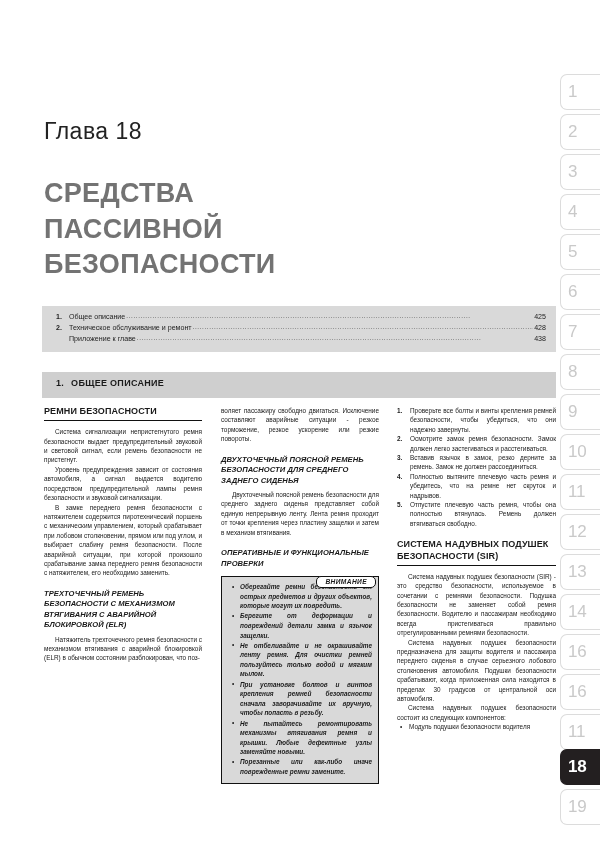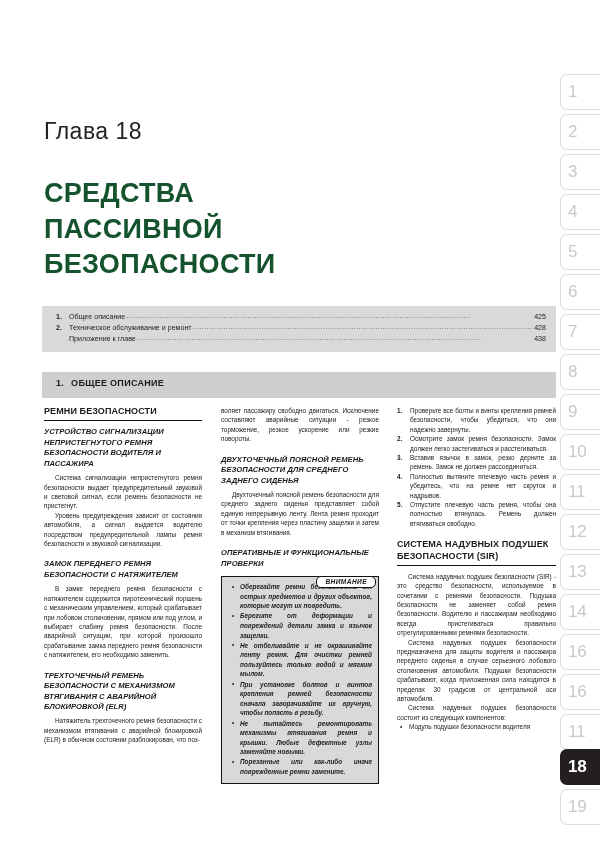--- a/index.html
+++ b/index.html
@@ -37,21 +37,21 @@
   }
   .chapter-title {
     position: absolute;
     left: 44px;
     top: 176px;
     width: 330px;
     font-size: 27px;
     font-weight: bold;
     line-height: 1.32;
     letter-spacing: 0.3px;
-    color: #14532d;
+    color: #737373;
     text-transform: uppercase;
   }
   .chapter-title div { white-space: nowrap; }
 
   
   .toc {
     position: absolute;
     left: 42px;
     top: 306px;
     width: 514px;
@@ -316,24 +316,22 @@
   <div class="section-bar">
     <div class="sb-inner">
       <span class="sb-num">1.</span><span>ОБЩЕЕ ОПИСАНИЕ</span>
     </div>
   </div>
 
   <div class="cols">
 
     <div class="col col-1">
       <h2 class="head-rule">РЕМНИ БЕЗОПАСНОСТИ</h2>
-      <h3 class="sub">УСТРОЙСТВО СИГНАЛИЗАЦИИ НЕПРИСТЕГНУТОГО РЕМНЯ БЕЗОПАСНОСТИ ВОДИТЕЛЯ И ПАССАЖИРА</h3>
       <p class="body">Система сигнализации непристегнутого ремня безопасности выдает предупредительный звуковой и световой сигнал, если ремень безопасности не пристегнут.</p>
       <p class="body">Уровень предупреждения зависит от состояния автомобиля, а сигнал выдается водителю посредством предупредительной лампы ремня безопасности и звуковой сигнализации.</p>
-      <h3 class="sub gap">ЗАМОК ПЕРЕДНЕГО РЕМНЯ БЕЗОПАСНОСТИ С НАТЯЖИТЕЛЕМ</h3>
       <p class="body">В замке переднего ремня безопасности с натяжителем содержится пиротехнический поршень с механическим управлением, который срабатывает при лобовом столкновении, прямом или под углом, и выбирает слабину ремня безопасности. После аварийной ситуации, при которой произошло срабатывание замка переднего ремня безопасности с натяжителем, его необходимо заменить.</p>
       <h3 class="sub gap">ТРЕХТОЧЕЧНЫЙ РЕМЕНЬ БЕЗОПАСНОСТИ С МЕХАНИЗМОМ ВТЯГИВАНИЯ С АВАРИЙНОЙ БЛОКИРОВКОЙ (ELR)</h3>
       <p class="body">Натяжитель трехточечного ремня безопасности с механизмом втягивания с аварийной блокировкой (ELR) в обычном состоянии разблокирован, что поз-</p>
     </div>
 
     <div class="col col-3">
       <ol class="numlist">
         <li>Проверьте все болты и винты крепления ремней безопасности, чтобы убедиться, что они надежно завернуты.</li>
         <li>Осмотрите замок ремня безопасности. Замок должен легко застегиваться и расстегиваться.</li>
         <li>Вставив язычок в замок, резко дерните за ремень. Замок не должен рассоединиться.</li>

